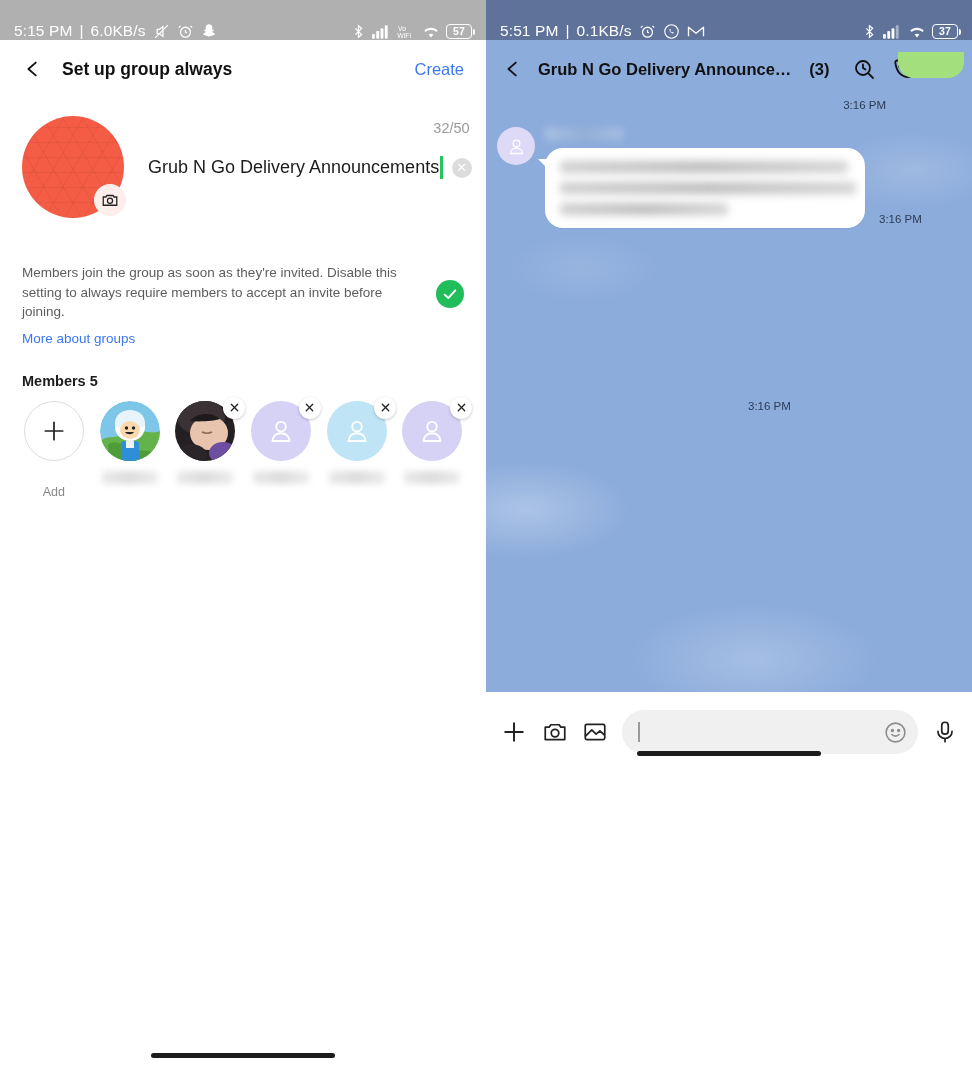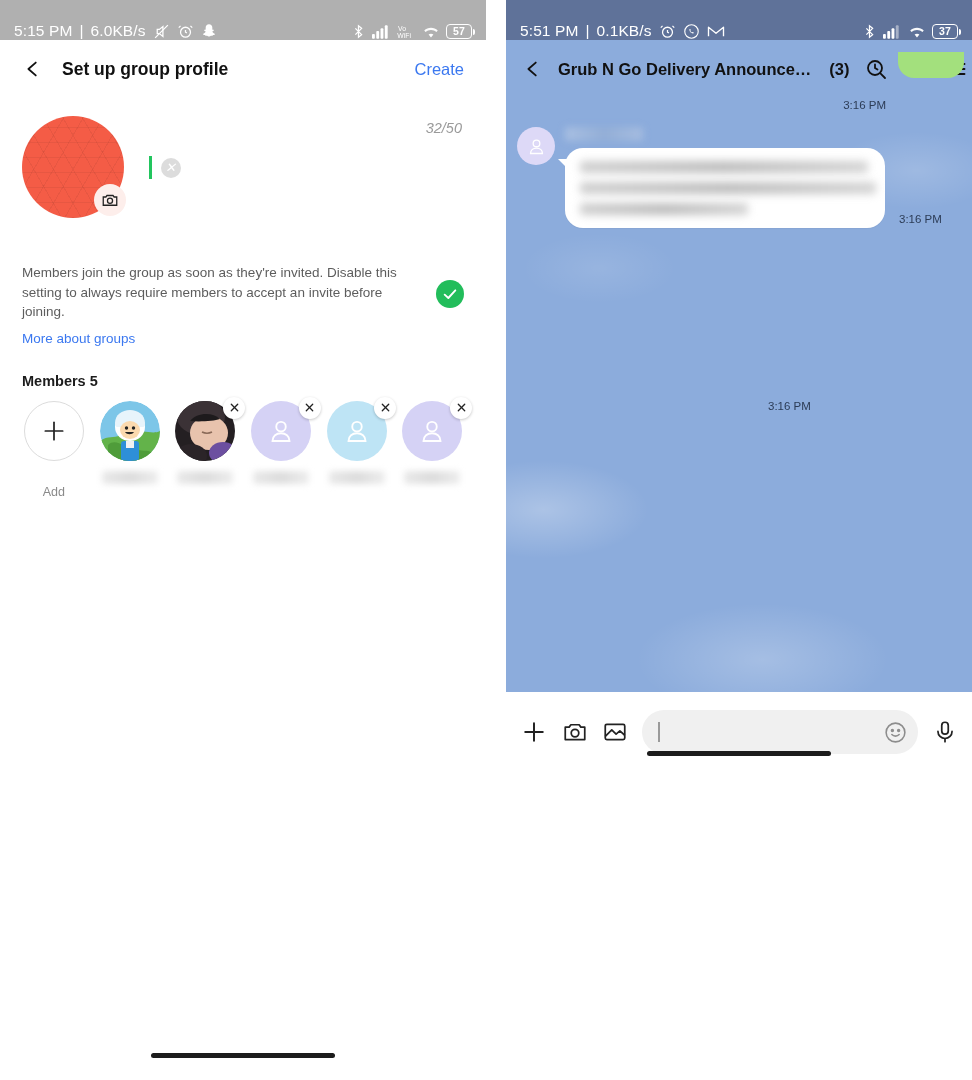--- a/index.html
+++ b/index.html
@@ -34,21 +34,21 @@
     width: 2.5px; height: 6px; background: #fff; border-radius: 0 2px 2px 0;
   }
 
   .appbar-left {
     height: 58px; display: flex; align-items: center; padding: 0 22px; gap: 18px;
   }
   .back-chev { width: 22px; height: 22px; flex: none; }
   .appbar-title { font-size: 17.5px; font-weight: 700; color: #111; }
   .create-btn { margin-left: auto; font-size: 16.5px; color: #3b78f0; }
 
-  .name-row { display: flex; padding: 18px 22px 0 22px; position: relative; font-style: italic; }
+  .name-row { display: flex; padding: 18px 22px 0 22px; position: relative; }
   .group-avatar {
     width: 102px; height: 102px; border-radius: 50%; flex: none; position: relative;
     background:
       repeating-linear-gradient(60deg, rgba(0,0,0,.055) 0 1px, transparent 1px 17px),
       repeating-linear-gradient(-60deg, rgba(0,0,0,.055) 0 1px, transparent 1px 17px),
       repeating-linear-gradient(0deg, rgba(0,0,0,.055) 0 1px, transparent 1px 15px),
       #f45c46;
   }
   .cam-badge {
     position: absolute; right: -2px; bottom: 2px; width: 32px; height: 32px;
@@ -86,21 +86,21 @@
   }
   .m-label { margin-top: 24px; font-size: 12.5px; color: #8a8a8a; }
   .m-blur {
     margin-top: 10px; height: 13px; width: 56px; border-radius: 3px;
     background: linear-gradient(90deg,#e9e9e9,#dcdcdc,#ededed);
     filter: blur(3px);
   }
   .ph-av { width: 60px; height: 60px; border-radius: 50%; overflow: hidden; }
 
   
-  .panel-right { width: 486px; height: 772px; position: relative; background: #a3a3a3; overflow: hidden; margin-left: 20px; }
+  .panel-right { width: 486px; height: 772px; position: relative; background: #a3a3a3; overflow: hidden; }
   .chat-bg {
     position: absolute; inset: 40px 0 80px 0;
     background:
       radial-gradient(ellipse 150px 70px at 8% 72%, rgba(255,255,255,.28), transparent 70%),
       radial-gradient(ellipse 120px 55px at 88% 20%, rgba(255,255,255,.16), transparent 70%),
       radial-gradient(ellipse 180px 80px at 55% 95%, rgba(255,255,255,.22), transparent 70%),
       radial-gradient(ellipse 110px 50px at 20% 35%, rgba(255,255,255,.10), transparent 70%),
       #8cacdc;
   }
   .appbar-right {
@@ -220,36 +220,37 @@
         <span class="batt">57</span>
       </div>
     </div>
 
     <div class="appbar-left">
       <span class="back-chev">
         <svg width="22" height="22" viewBox="0 0 24 24" fill="none" stroke="#111" stroke-width="2" stroke-linecap="round" stroke-linejoin="round">
             <polyline points="15 5 7 12 15 19"></polyline>
           </svg>
       </span>
-      <span class="appbar-title">Set up group profile</span>
+      <span class="appbar-title">Set up group always</span>
       <span class="create-btn">Create</span>
     </div>
 
     <div class="name-row">
       <div class="group-avatar">
         <span class="cam-badge">
           <svg width="18" height="18" viewBox="0 0 24 24" fill="none" stroke="#222" stroke-width="1.7">
             <path d="M3 8h3.5l1.5-2h8l1.5 2H21v11H3V8z"></path>
               <circle cx="12" cy="13" r="3.4"></circle>
           </svg>
         </span>
       </div>
       <div class="name-col">
         <span class="counter">32/50</span>
         <div class="name-input-wrap">
+          <span class="name-value">Grub N Go Delivery Announcements</span>
           <span class="caret"></span>
           <span class="clear-btn">✕</span>
         </div>
       </div>
     </div>
 
     <div class="section-auto">
       <div class="auto-text">
         <div class="auto-desc">Members join the group as soon as they're invited. Disable this setting to always require members to accept an invite before joining.</div>
         <a class="auto-link">More about groups</a>

